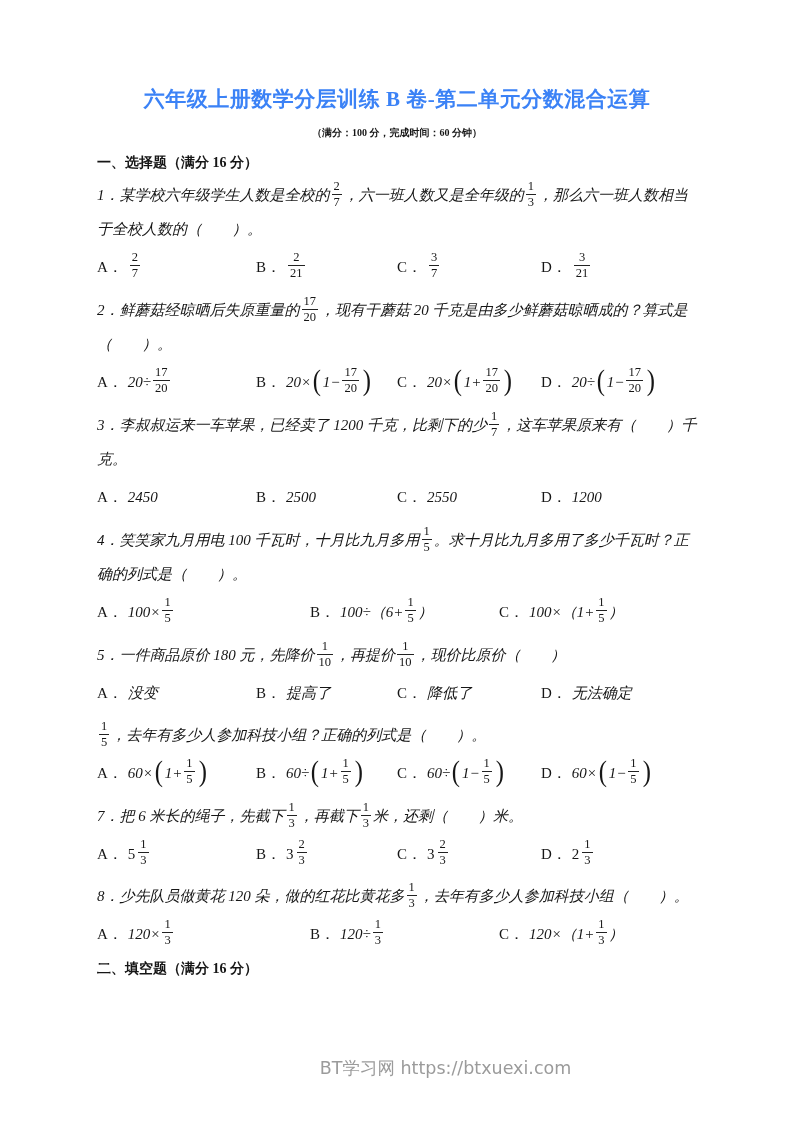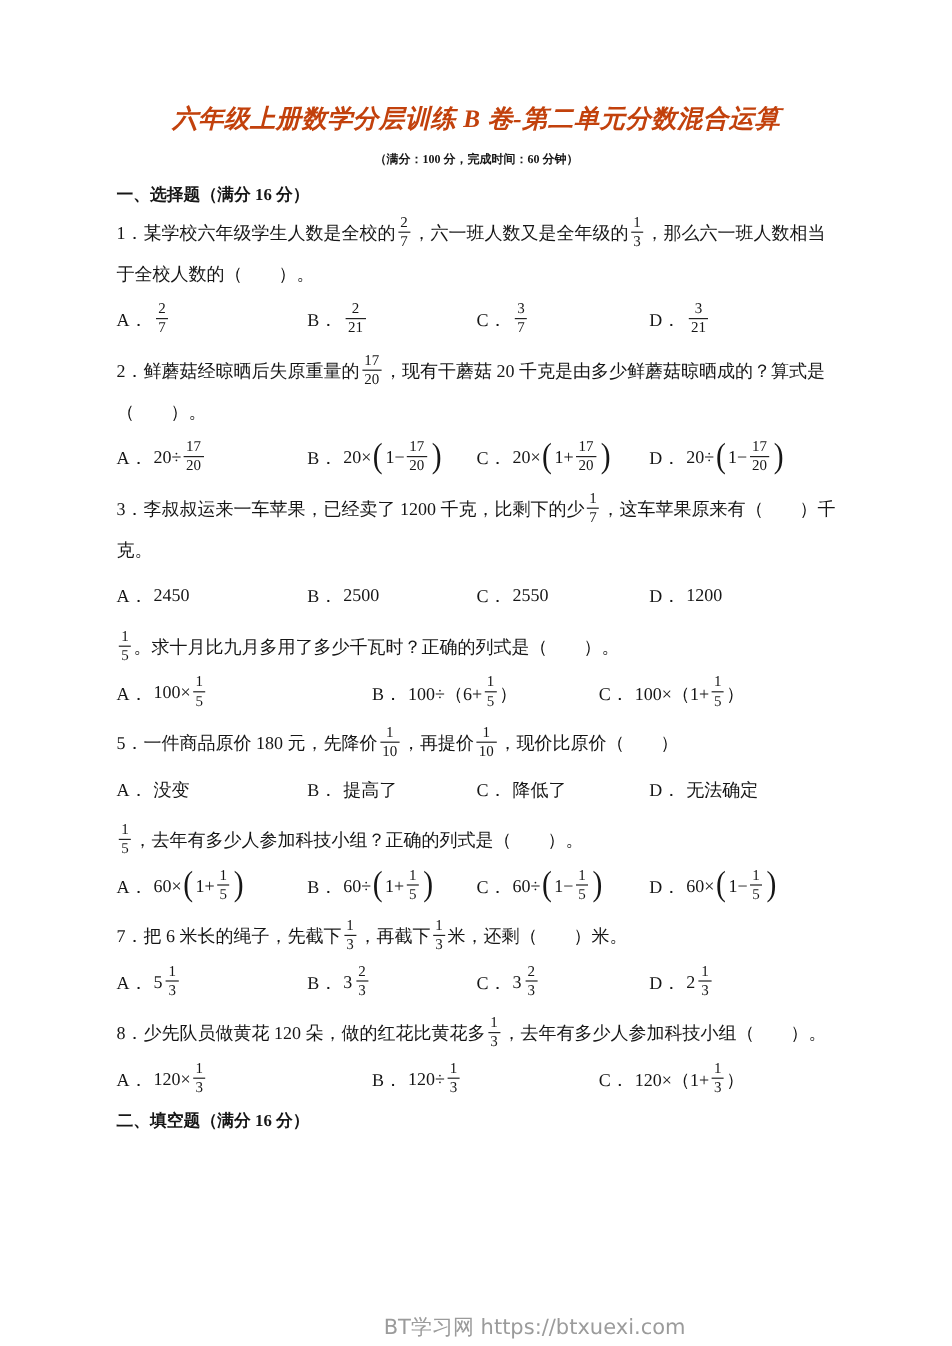--- a/index.html
+++ b/index.html
@@ -43,33 +43,33 @@
   }
   .fnum{padding:0 2px;}
   .fden{border-top:1px solid #222;padding:0 2px;}
   .mixed{display:inline-flex;align-items:center;vertical-align:middle;}
   .mixed .whole{font-size:15px;margin-right:1px;}
   .bigp{
     display:inline-block;font-size:29px;line-height:1;vertical-align:middle;
     position:relative;top:-2px;font-weight:400;margin:0 1px;
     transform:scaleX(0.85);
   }
-  .txt{white-space:pre-wrap;}
+  .txt{white-space:pre-wrap;font-style:italic;}
   .watermark{
     position:absolute;top:1056px;left:0;width:793px;text-align:center;
     font-family:"DejaVu Sans","Liberation Sans",sans-serif;
-    font-size:17.5px;color:#9b9b9b;margin-top:38px;
+    font-size:17.5px;color:#9b9b9b;
   }
   .watermark span{display:inline-block;transform:translateX(49px);}
 </style>
 </head>
 <body>
 
 <div class="page">
-  <h1 class="title" style="color: #c2410c; font-style: italic;">六年级上册数学分层训练 B 卷-第二单元分数混合运算</h1>
+  <h1 class="title" style="color: #3b82f6;">六年级上册数学分层训练 B 卷-第二单元分数混合运算</h1>
   <div class="subtitle">（满分：100 分，完成时间：60 分钟）</div>
   <div class="sec-heading">一、选择题（满分 16 分）</div>
   <div id="questions">
       <div class="question">
         <p class="stem"><span class="txt">1．某学校六年级学生人数是全校的</span><span class="frac">
             <span class="fnum">2</span>
             <span class="fden">7</span>
           </span><span class="txt">，六一班人数又是全年级的</span><span class="frac">
             <span class="fnum">1</span>
             <span class="fden">3</span>
@@ -172,21 +172,21 @@
             <span class="olabel">C．</span>
             <span class="txt">2550</span>
           </span>
           <span class="opt">
             <span class="olabel">D．</span>
             <span class="txt">1200</span>
           </span>
         </div>
       </div>
       <div class="question">
-        <p class="stem"><span class="frac">
+        <p class="stem"><span class="txt">4．笑笑家九月用电 100 千瓦时，十月比九月多用</span><span class="frac">
             <span class="fnum">1</span>
             <span class="fden">5</span>
           </span><span class="txt">。求十月比九月多用了多少千瓦时？正确的列式是（　　）。</span></p>
         <div class="opts cols3">
           <span class="opt">
             <span class="olabel">A．</span>
             <span class="txt">100×</span>
             <span class="frac">
               <span class="fnum">1</span>
               <span class="fden">5</span>

